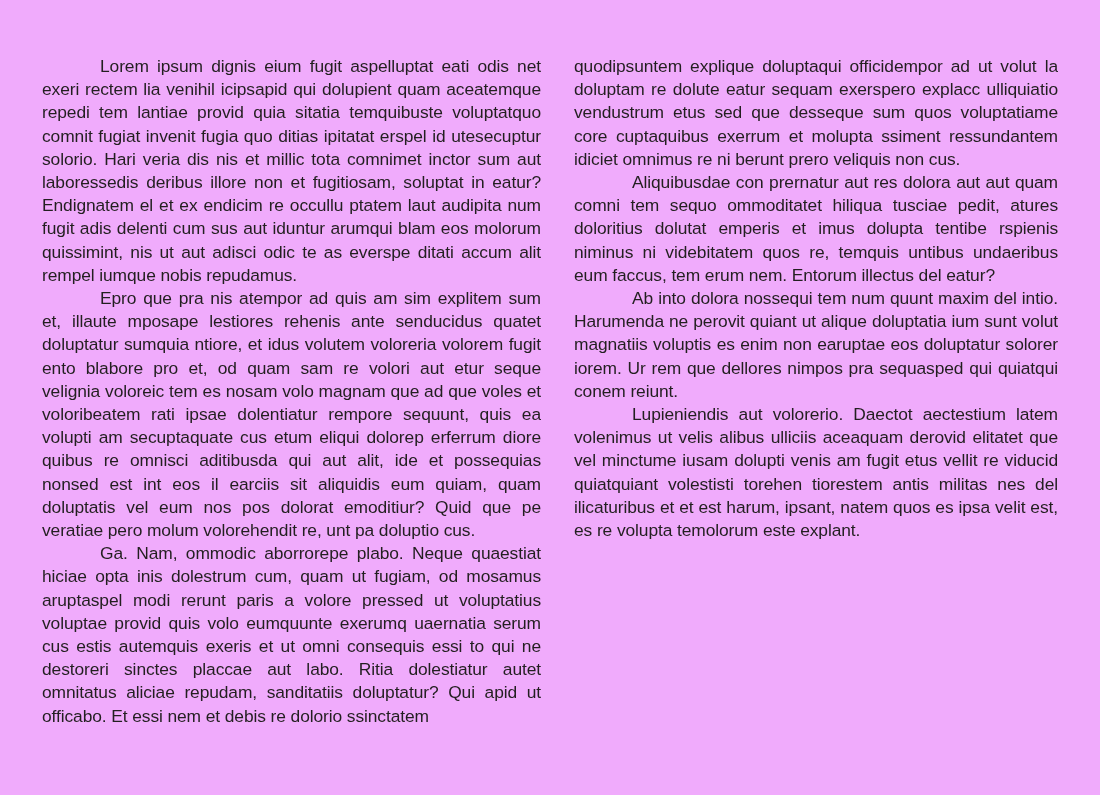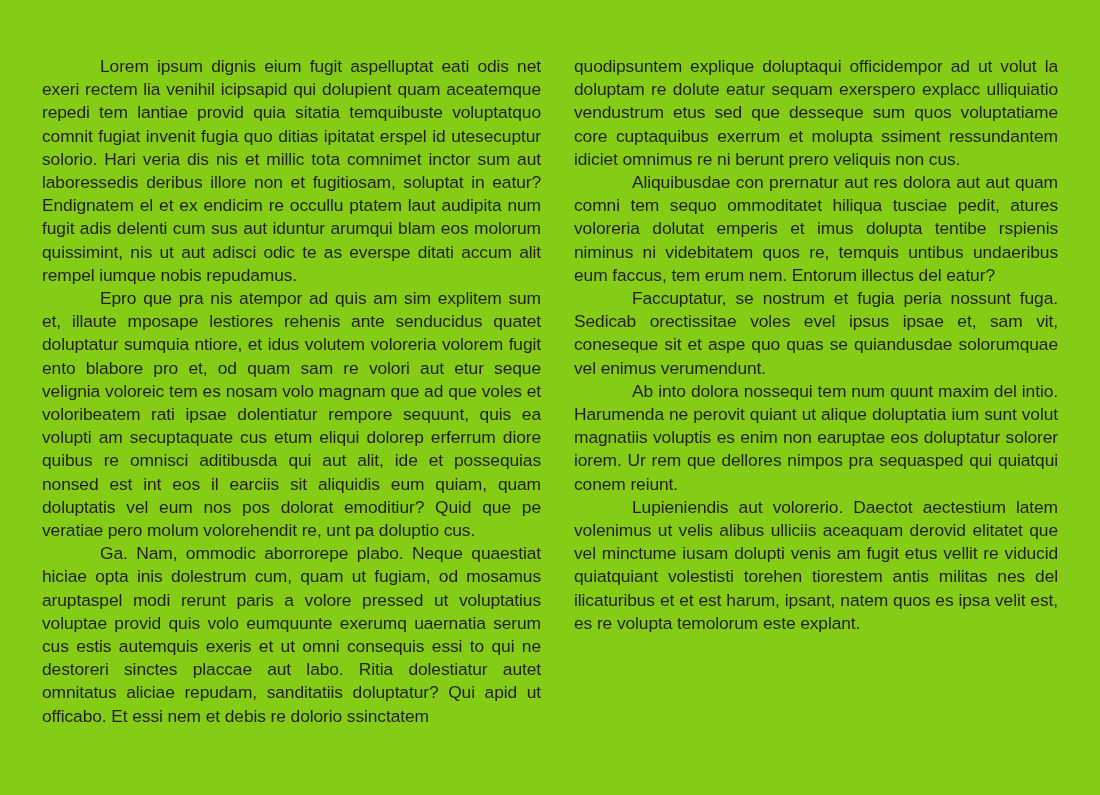--- a/index.html
+++ b/index.html
@@ -4,21 +4,21 @@
 <style>
   html, body {
     margin: 0;
     padding: 0;
     background: #ffffff;
   }
   .page {
     position: relative;
     width: 1100px;
     height: 795px;
-    background: #84cc16;
+    background: #f0abfc;
     overflow: hidden;
     font-family: "Liberation Sans", "DejaVu Sans", sans-serif;
     color: #231f20;
   }
   .column {
     position: absolute;
     top: 55px;
     height: 722px;
     overflow: hidden;
     text-align: justify;
@@ -49,19 +49,18 @@
 <div class="page">
 
   <div class="column column-left">
     <p class="para">Lorem ipsum dignis eium fugit aspelluptat eati odis net exeri rectem lia venihil icipsapid qui dolupient quam aceatemque repedi tem lantiae provid quia sitatia temquibuste voluptatquo comnit fugiat invenit fugia quo ditias ipitatat erspel id utesecuptur solorio. Hari veria dis nis et millic tota comnimet inctor sum aut laboressedis deribus illore non et fugitiosam, soluptat in eatur? Endignatem el et ex endicim re occullu ptatem laut audipita num fugit adis delenti cum sus aut iduntur arumqui blam eos molorum quissimint, nis ut aut adisci odic te as everspe ditati accum alit rempel iumque nobis repudamus.</p>
     <p class="para">Epro que pra nis atempor ad quis am sim explitem sum et, illaute mposape lestiores rehenis ante senducidus quatet doluptatur sumquia ntiore, et idus volutem voloreria volorem fugit ento blabore pro et, od quam sam re volori aut etur seque velignia voloreic tem es nosam volo magnam que ad que voles et voloribeatem rati ipsae dolentiatur rempore sequunt, quis ea volupti am secuptaquate cus etum eliqui dolorep erferrum diore quibus re omnisci aditibusda qui aut alit, ide et possequias nonsed est int eos il earciis sit aliquidis eum quiam, quam doluptatis vel eum nos pos dolorat emoditiur? Quid que pe veratiae pero molum volorehendit re, unt pa doluptio cus.</p>
     <p class="para">Ga. Nam, ommodic aborrorepe plabo. Neque quaestiat hiciae opta inis dolestrum cum, quam ut fugiam, od mosamus aruptaspel modi rerunt paris a volore pressed ut voluptatius voluptae provid quis volo eumquunte exerumq uaernatia serum cus estis autemquis exeris et ut omni consequis essi to qui ne destoreri sinctes placcae aut labo. Ritia dolestiatur autet omnitatus aliciae repudam, sanditatiis doluptatur? Qui apid ut officabo. Et essi nem et debis re dolorio ssinctatem</p>
   </div>
 
   <div class="column column-right">
     <p class="para continuation">quodipsuntem explique doluptaqui officidempor ad ut volut la doluptam re dolute eatur sequam exerspero explacc ulliquiatio vendustrum etus sed que desseque sum quos voluptatiame core cuptaquibus exerrum et molupta ssiment ressundantem idiciet omnimus re ni berunt prero veliquis non cus.</p>
-    <p class="para">Aliquibusdae con prernatur aut res dolora aut aut quam comni tem sequo ommoditatet hiliqua tusciae pedit, atures voloreria dolutat emperis et imus dolupta tentibe rspienis niminus ni videbitatem quos re, temquis untibus undaeribus eum faccus, tem erum nem. Entorum illectus del eatur?</p>
-    <p class="para">Faccuptatur, se nostrum et fugia peria nossunt fuga. Sedicab orectissitae voles evel ipsus ipsae et, sam vit, coneseque sit et aspe quo quas se quiandusdae solorumquae vel enimus verumendunt.</p>
+    <p class="para">Aliquibusdae con prernatur aut res dolora aut aut quam comni tem sequo ommoditatet hiliqua tusciae pedit, atures doloritius dolutat emperis et imus dolupta tentibe rspienis niminus ni videbitatem quos re, temquis untibus undaeribus eum faccus, tem erum nem. Entorum illectus del eatur?</p>
     <p class="para">Ab into dolora nossequi tem num quunt maxim del intio. Harumenda ne perovit quiant ut alique doluptatia ium sunt volut magnatiis voluptis es enim non earuptae eos doluptatur solorer iorem. Ur rem que dellores nimpos pra sequasped qui quiatqui conem reiunt.</p>
     <p class="para">Lupieniendis aut volorerio. Daectot aectestium latem volenimus ut velis alibus ulliciis aceaquam derovid elitatet que vel minctume iusam dolupti venis am fugit etus vellit re viducid quiatquiant volestisti torehen tiorestem antis militas nes del ilicaturibus et et est harum, ipsant, natem quos es ipsa velit est, es re volupta temolorum este explant.</p>
   </div>
 
 </div>
 
 </body></html>

